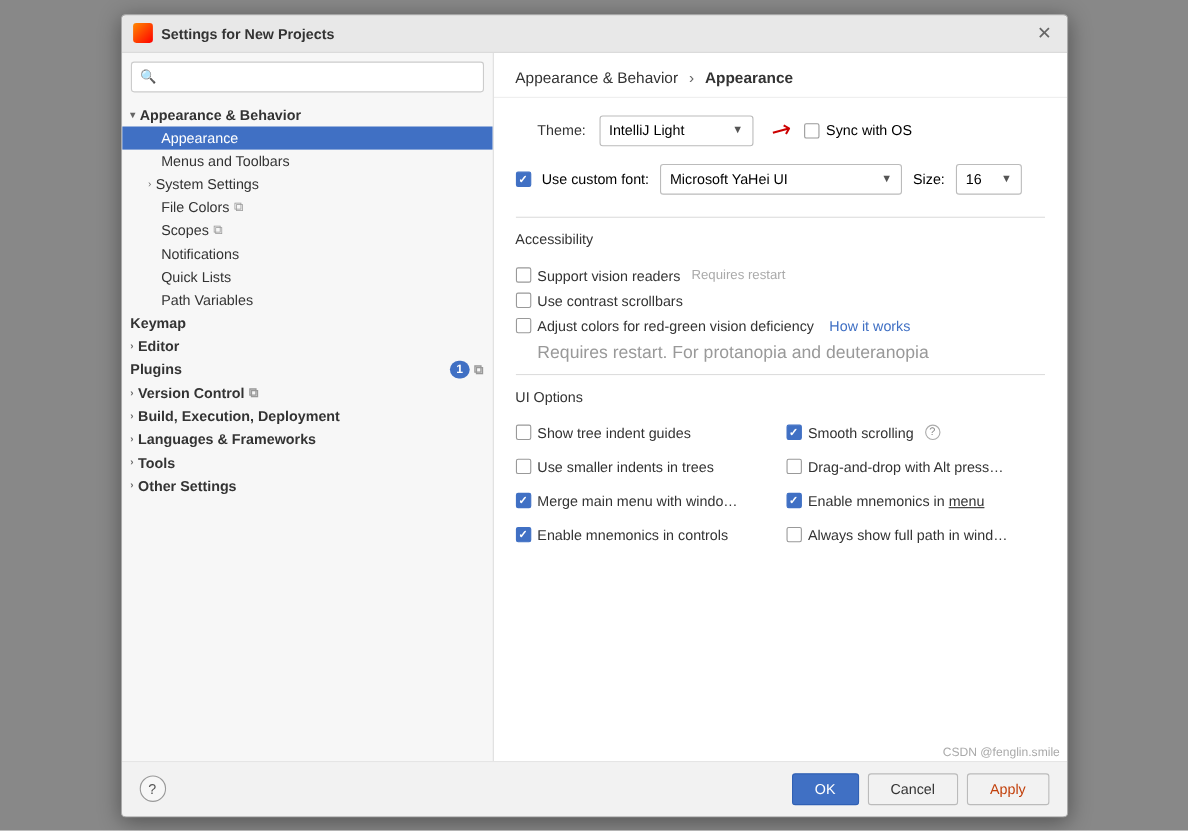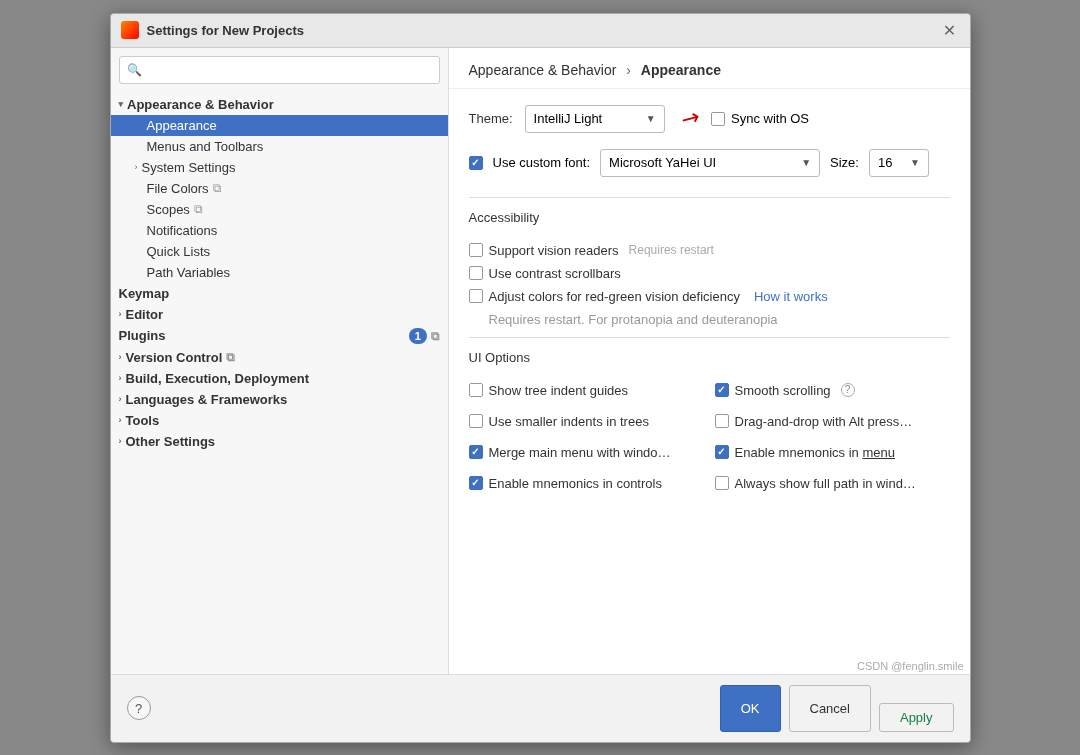--- a/index.html
+++ b/index.html
@@ -161,21 +161,21 @@
       flex: 1;
       overflow-y: auto;
       padding: 16px 20px;
     }
     .theme-row {
       display: flex;
       align-items: center;
       gap: 12px;
       margin-bottom: 16px;
     }
-    .theme-label { font-weight: normal; color: #333; }
+    .theme-label { font-weight: normal; color: #333; margin-left: 20px; }
     .select-box {
       border: 1px solid #bbb;
       border-radius: 3px;
       background: white;
       padding: 3px 8px;
       font-size: 13px;
       display: flex;
       align-items: center;
       gap: 4px;
       cursor: pointer;
@@ -227,21 +227,21 @@
       margin: 4px 0 12px 0;
     }
     .option-row {
       display: flex;
       align-items: flex-start;
       gap: 6px;
       margin-bottom: 8px;
     }
     .option-label { color: #333; font-size: 13px; }
     .requires-restart { color: #aaa; font-size: 12px; margin-left: 4px; }
-    .sub-text { color: #999; font-size: 13px; margin-left: 20px; margin-top: 2px; margin-bottom: 6px; }
+    .sub-text { color: #999; font-size: 16px; margin-left: 20px; margin-top: 2px; margin-bottom: 6px; }
     .link-text { color: #4070c4; cursor: pointer; font-size: 13px; }
     .ui-options-grid {
       display: grid;
       grid-template-columns: 1fr 1fr;
       gap: 8px 11px;
     }
     .help-icon {
       display: inline-flex;
       align-items: center;
       justify-content: center;
@@ -285,23 +285,22 @@
       border: 1px solid #bbb;
       background: #f2f2f2;
       color: #333;
     }
     .btn.primary {
       background: #4070c4;
       color: white;
       border-color: #3060b4;
     }
     .btn.disabled {
-      color: #15803d;
+      color: #c2410c;
       cursor: default;
-      margin-top: 18px;
     }
     .watermark {
       font-size: 11px;
       color: #aaa;
       text-align: right;
       padding: 2px 6px;
     }
   </style>
 </head>
 <body>

